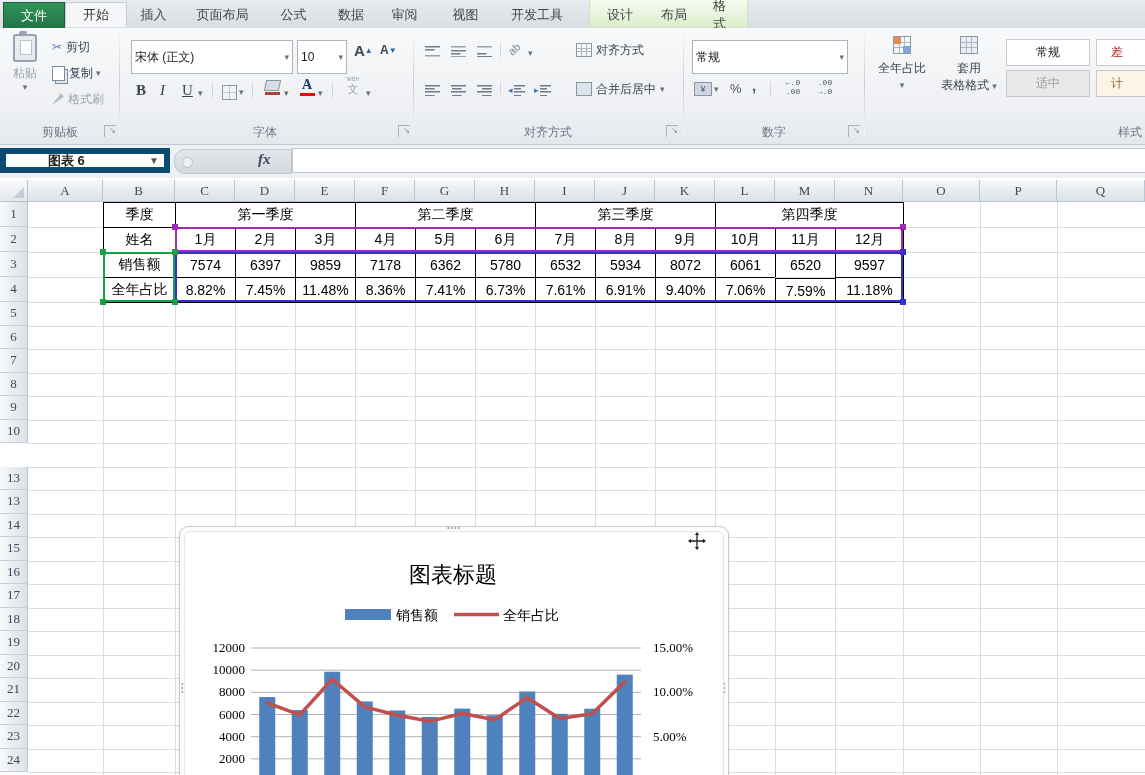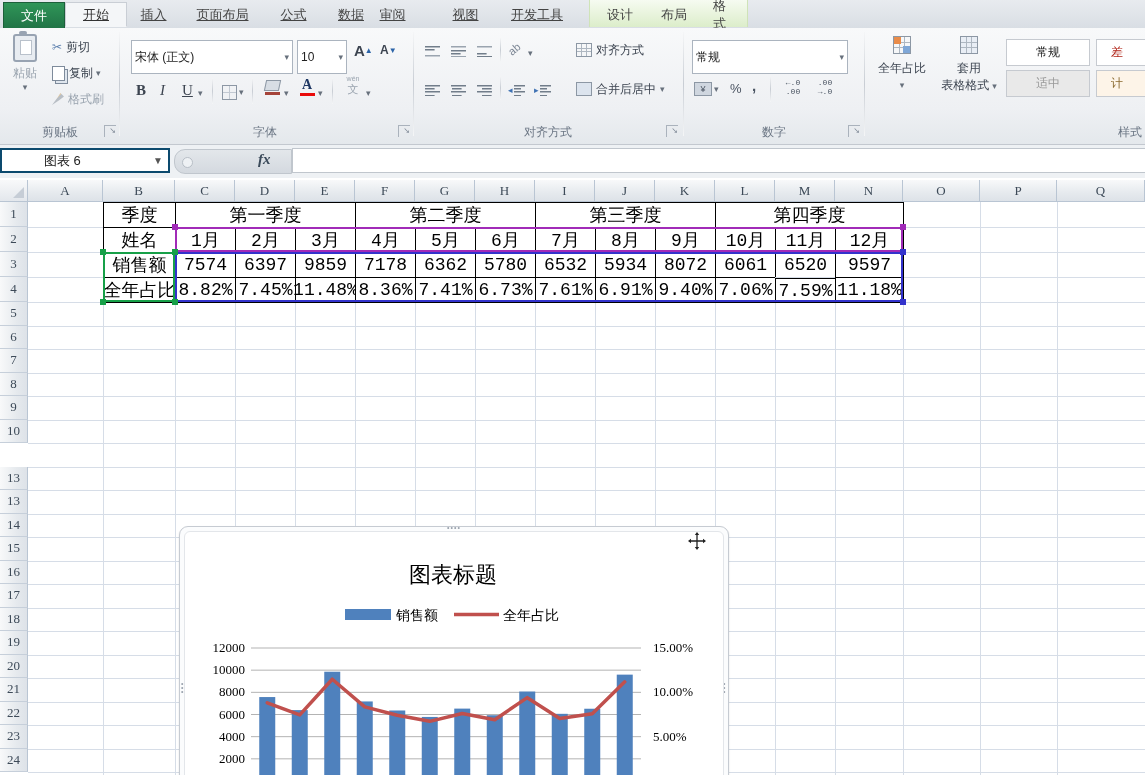--- a/index.html
+++ b/index.html
@@ -4,21 +4,21 @@
 <style>
   html,body{margin:0;padding:0;background:#888;}
   #app{position:relative;width:1145px;height:775px;background:#fff;overflow:hidden;
        font-family:"Liberation Sans","DejaVu Sans",sans-serif;-webkit-font-smoothing:antialiased;}
   
   #tabstrip{position:absolute;left:0;top:0;width:1145px;height:28px;
     background:linear-gradient(#e8ebef,#d9dee4);border-bottom:1px solid #c9ced5;}
   .file-tab{position:absolute;left:3px;top:2px;width:60px;height:26px;background:linear-gradient(#2f9558,#217346);
     color:#fff;font-size:13px;display:flex;align-items:center;justify-content:center;border:1px solid #1c5f3a;border-bottom:none;}
   .tab{position:absolute;top:2px;height:25px;display:flex;align-items:center;justify-content:center;
-    font-size:13px;color:#444;padding:0 12px;box-sizing:border-box;text-decoration:underline;}
+    font-size:13px;color:#444;padding:0 12px;box-sizing:border-box;}
   .tab.active{background:#f4f6f8;border:1px solid #c9ced5;border-bottom:1px solid #f4f6f8;color:#333;}
   #ctxpanel{position:absolute;left:589px;top:0;width:157px;height:27px;
     background:linear-gradient(#f6fbf1,#dcedca);border-left:1px solid #cfe3b8;border-right:1px solid #cfe3b8;}
   .ctx-tab{position:absolute;top:2px;height:25px;display:flex;align-items:center;font-size:13px;color:#444;padding:0 9px;}
   
   #ribbon{position:absolute;left:0;top:28px;width:1145px;height:116px;
     background:linear-gradient(#f8f9fa,#eef0f3 70%,#e4e8ec);border-bottom:1px solid #c3c8cf;}
   .gsep{position:absolute;top:4px;width:1px;height:104px;background:linear-gradient(#f5f6f7,#c8cdd4,#f5f6f7);}
   .glabel{position:absolute;top:96px;font-size:12px;color:#6b7684;text-align:center;}
   .launcher{position:absolute;top:97px;width:11px;height:11px;border:1px solid #aab2bc;border-right:none;border-bottom:none;
@@ -49,22 +49,22 @@
   .lnR{background:linear-gradient(#717d8a,#717d8a) 0 0/100% 1.5px no-repeat,linear-gradient(#717d8a,#717d8a) 100% 3.3px/64% 1.5px no-repeat,linear-gradient(#717d8a,#717d8a) 0 6.6px/100% 1.5px no-repeat,linear-gradient(#717d8a,#717d8a) 100% 10px/64% 1.5px no-repeat;}
   .ic-grid16{width:16px;height:16px;border:1px solid #8c97a4;
     background:linear-gradient(#aeb7c1,#aeb7c1) 33% 0/1px 100% no-repeat,linear-gradient(#aeb7c1,#aeb7c1) 66% 0/1px 100% no-repeat,
                linear-gradient(#aeb7c1,#aeb7c1) 0 33%/100% 1px no-repeat,linear-gradient(#aeb7c1,#aeb7c1) 0 66%/100% 1px no-repeat;}
   .cf-cell1{position:absolute;left:0;top:0;width:7px;height:7px;background:#e98c4a;}
   .cf-cell2{position:absolute;right:0;bottom:0;width:7px;height:7px;background:#7fa7d7;}
   .style-cell{position:absolute;box-sizing:border-box;border:1px solid #c6cad0;font-size:12px;
     display:flex;align-items:center;justify-content:center;overflow:hidden;white-space:nowrap;}
   
   #fbar{position:absolute;left:0;top:145px;width:1145px;height:33px;background:#eef1f4;border-bottom:1px solid #b5bcc4;}
-  #namebox{position:absolute;left:0;top:3px;width:170px;height:25px;background:#fff;border:2px solid #0c4a6e;
-    box-sizing:border-box;display:flex;align-items:center;font-size:13px;color:#222;}
+  #namebox{position:absolute;left:0;top:3px;width:170px;height:25px;background:#fff;border:6px solid #0c4a6e;
+    box-sizing:border-box;display:flex;align-items:center;font-size:13px;color:#222;font-weight:bold;}
   #namebox .txt{margin-left:42px;}
   #namebox .arr{margin-left:auto;margin-right:5px;color:#555;font-size:10px;}
   #fxcapsule{position:absolute;left:174px;top:4px;width:116px;height:23px;background:linear-gradient(#e3e7eb,#d4d9df);
     border:1px solid #c0c6cd;border-radius:11px 0 0 11px;}
   #fxcapsule .dot{position:absolute;left:7px;top:7px;width:9px;height:9px;border-radius:50%;background:#eef1f4;border:1px solid #b7bec6;}
   .fx{position:absolute;left:258px;top:6px;font-family:"Liberation Serif","DejaVu Serif",serif;font-style:italic;font-weight:bold;font-size:15px;color:#3b4a5a;}
   #finput{position:absolute;left:292px;top:3px;width:853px;height:25px;background:#fff;border:1px solid #c0c6cd;border-right:none;box-sizing:border-box;}
   
   #sheet{position:absolute;left:0;top:178px;width:1145px;height:597px;background:#fff;overflow:hidden;}
   .colhdr{position:absolute;top:2px;height:22px;background:linear-gradient(#f8f9fa,#e6eaee 60%,#dde2e8);
@@ -73,21 +73,21 @@
   .rowhdr{position:absolute;left:0;width:28px;background:linear-gradient(90deg,#f8f9fa,#e6eaee 60%,#dde2e8);
     border-right:1px solid #b9c5d3;border-bottom:1px solid #c6cfda;box-sizing:border-box;
     display:flex;align-items:center;justify-content:center;font-family:"Liberation Serif","DejaVu Serif",serif;font-size:13px;color:#3d4a58;}
   #selall{position:absolute;left:0;top:2px;width:28px;height:22px;background:linear-gradient(#f8f9fa,#e3e7ec);
     border-right:1px solid #b9c5d3;border-bottom:1px solid #b9c5d3;box-sizing:border-box;}
   #selall:after{content:"";position:absolute;right:3px;bottom:3px;border-left:11px solid transparent;border-bottom:11px solid #c6cdd6;}
   .gridv{position:absolute;width:1px;background:#d6dde7;}
   .gridh{position:absolute;height:1px;background:#d6dde7;}
   .tcell{position:absolute;box-sizing:border-box;border-left:1px solid #000;border-top:1px solid #000;
     display:flex;align-items:center;justify-content:center;background:#fff;
-    font-family:Liberation Mono, monospace;font-size:18px;color:#000;white-space:nowrap;}
+    font-family:Liberation Sans, sans-serif;font-size:14px;color:#000;white-space:nowrap;}
   .tedge{position:absolute;background:#000;}
   .selrect{position:absolute;box-sizing:border-box;background:transparent;}
   .handle{position:absolute;width:6px;height:6px;}
   
   #chartframe{position:absolute;left:179px;top:348px;width:548px;height:321px;background:#fbfcfd;
     border:1px solid #c6cbd2;border-radius:9px;box-shadow:0 1px 2px rgba(0,0,0,.12);}
   #chartbody{position:absolute;left:4px;top:4px;width:538px;height:311px;background:#fff;border:1px solid #e3e6ea;border-radius:6px;overflow:hidden;}
   .grip{position:absolute;color:#9aa2ad;font-size:7px;letter-spacing:1px;line-height:4px;}
   #movecursor{position:absolute;left:688px;top:354px;width:18px;height:18px;}
 </style>
@@ -102,21 +102,21 @@
         <div class="ctx-tab" style="left: 8px;">设计</div>
         <div class="ctx-tab" style="left: 62px;">布局</div>
         <div class="ctx-tab" style="left: 114px;">格式</div>
       </div>
     <div id="tabs-host">
         <div class="tab active" style="left: 65px; width: 62px;">开始</div>
         <div class="tab" style="left: 127px; width: 53px;">插入</div>
         <div class="tab" style="left: 180px; width: 85px;">页面布局</div>
         <div class="tab" style="left: 265px; width: 57px;">公式</div>
         <div class="tab" style="left: 322px; width: 58px;">数据</div>
-        <div class="tab" style="left: 364px; width: 57px;">审阅</div>
+        <div class="tab" style="left: 376px; width: 57px;">审阅</div>
         <div class="tab" style="left: 437px; width: 57px;">视图</div>
         <div class="tab" style="left: 494px; width: 86px;">开发工具</div>
       </div>
   </div>
 
   <div id="ribbon">
 
     <div class="rbtn-lg disabled" style="left:6px;top:6px;width:38px;">
       <span class="ic-clipboard"></span>
       <span style="margin-top:3px;">粘贴</span>

